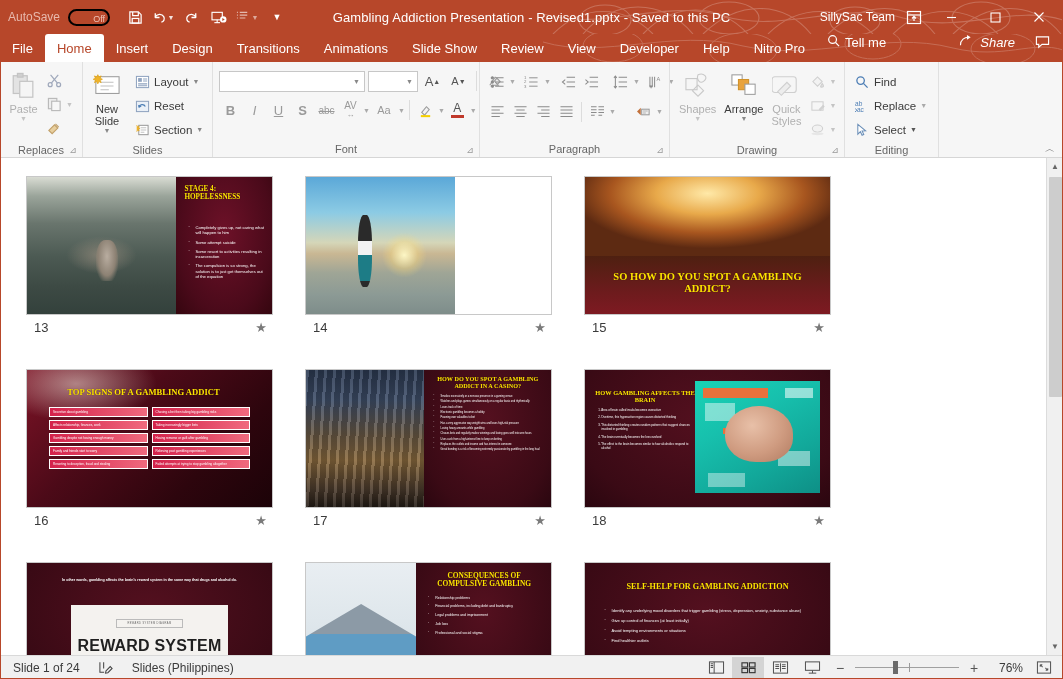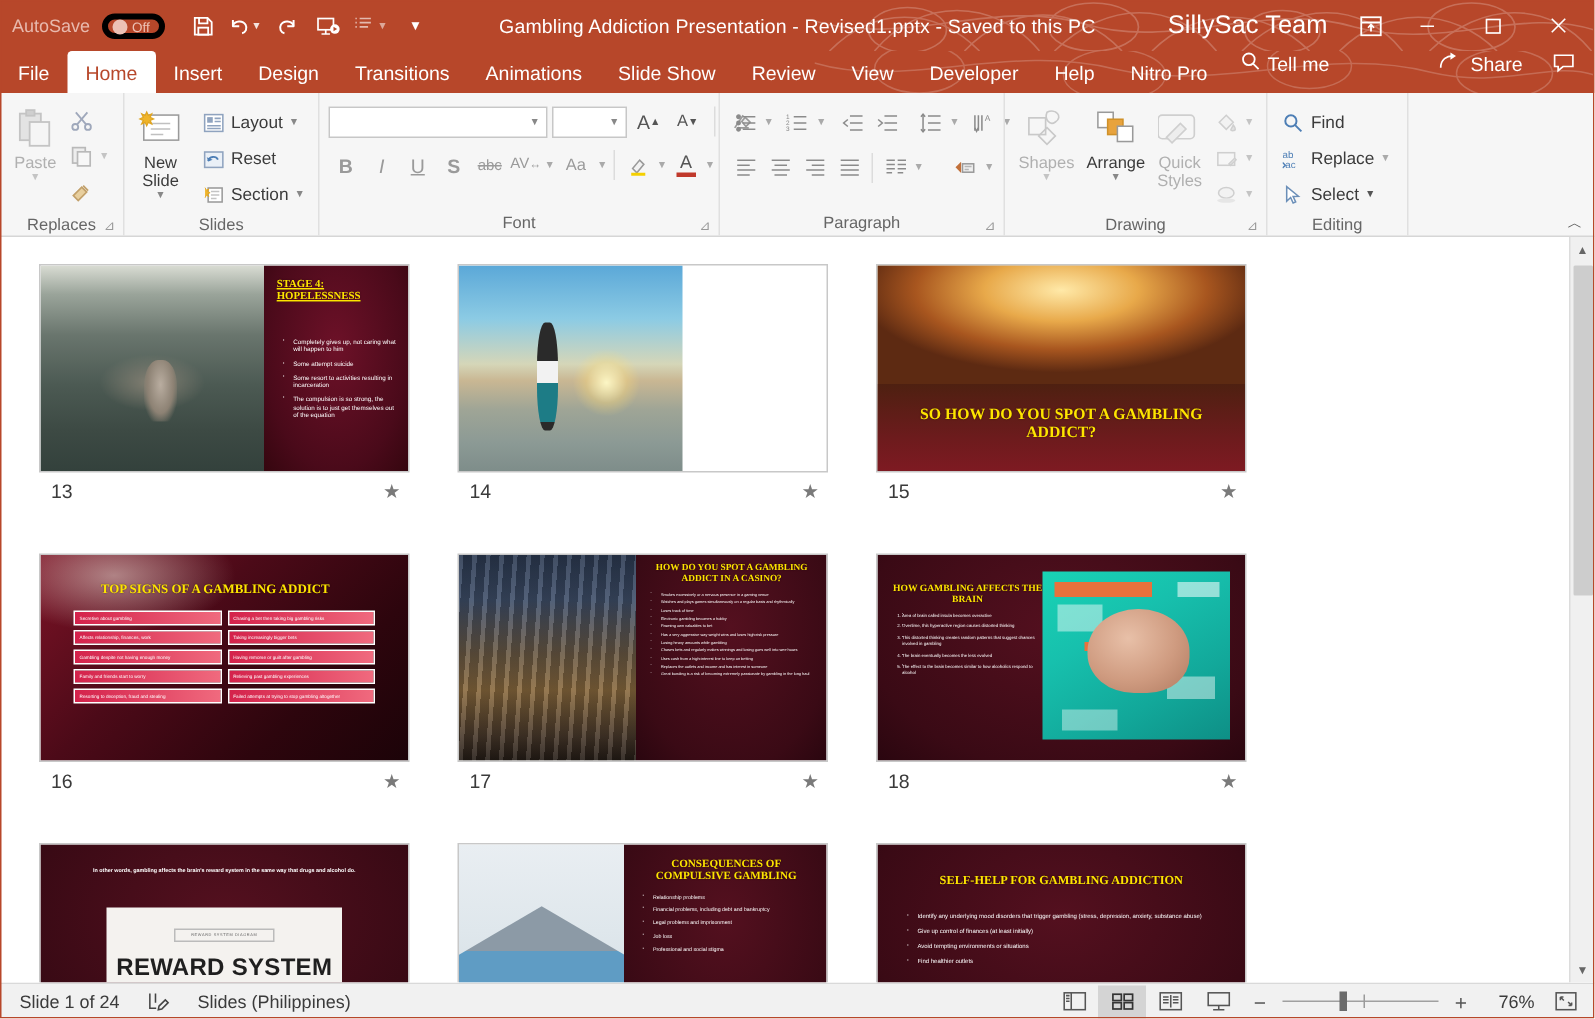--- a/index.html
+++ b/index.html
@@ -17,40 +17,40 @@
     display: flex; align-items: center; flex-shrink: 0;
     position: relative; overflow: hidden;
   }
   .titlebar-deco {
     position: absolute; right: 0; top: 0; width: 520px; height: 34px;
     opacity: .22; pointer-events: none;
   }
   .qat { display: flex; align-items: center; gap: 2px; padding-left: 8px; z-index: 2; }
   .autosave-label { font-size: 12px; color: #e8b9ad; margin-right: 6px; }
   .autosave-toggle {
-    width: 42px; height: 17px; border-radius: 9px; border: 4px solid #000000;
-    display: flex; align-items: flex-start; gap: 3px; padding: 0 3px; color: #edc2b6;
-    font-size: 9px; margin-right: 10px;
+    width: 42px; height: 17px; border-radius: 9px; border: 2px solid #000000;
+    display: flex; align-items: flex-end; gap: 3px; padding: 0 3px; color: #edc2b6;
+    font-size: 9px; margin-right: 10px; flex-direction: column;
   }
   .autosave-knob { width: 10px; height: 10px; border-radius: 50%; background: #edc2b6; }
   .qat-btn {
     width: 26px; height: 26px; display: flex; align-items: center; justify-content: center;
     color: #fff; font-size: 13px; position: relative;
   }
   .qat-btn svg { display: block; }
   .caret { font-size: 7px; margin-left: 1px; opacity: .85; }
   .title-text {
     position: absolute; left: 0; right: 0; text-align: center;
     font-size: 13px; color: #fff; z-index: 2; pointer-events: none;
     letter-spacing: .1px;
   }
   .title-right {
     margin-left: auto; display: flex; align-items: center; z-index: 2; padding-right: 2px;
   }
-  .team-name { font-size: 17px; margin-right: 14px; }
+  .team-name { font-size: 12px; margin-right: 4px; }
   .tb-icon {
     width: 30px; height: 30px; display: flex; align-items: center; justify-content: center;
     color: #fff;
   }
   .win-btn {
     width: 44px; height: 34px; display: flex; align-items: center; justify-content: center;
     color: #fff; font-size: 13px;
   }
 
   
@@ -59,21 +59,21 @@
     flex-shrink: 0; position: relative; overflow: hidden;
   }
   .tab {
     height: 28px; padding: 0 12px; display: flex; align-items: center;
     font-size: 13px; color: #fff; z-index: 2;
   }
   .tab.file { background: #b7472a; }
   .tab.active { background: #fff; color: #b7472a; border-radius: 3px 3px 0 0; }
   .tabbar-right { margin-left: auto; display: flex; align-items: center; z-index: 2; padding-right: 6px; }
   .tellme { display: flex; align-items: center; gap: 5px; font-size: 13px; color: #fff; padding: 0 10px; }
-  .share-btn { display: flex; align-items: center; gap: 6px; font-size: 13px; color: #fff; padding: 0 12px; }
+  .share-btn { display: flex; align-items: center; gap: 6px; font-size: 13px; color: #fff; padding: 0 12px; font-style: italic; }
   .comment-btn { width: 30px; display: flex; align-items: center; justify-content: center; color: #fff; }
 
   
   .ribbon {
     height: 96px; background: #f6f6f6; border-bottom: 1px solid #d6d6d6;
     display: flex; flex-shrink: 0; position: relative;
   }
   .group { display: flex; flex-direction: column; position: relative; padding: 3px 0 0 0; }
   .group + .group { border-left: 1px solid #e0e0e0; }
   .group-body { flex: 1; display: flex; align-items: flex-start; padding: 2px 5px; }
@@ -530,21 +530,21 @@
             </svg>
           </div>
         </div>
         <div class="font-row2">
           <div class="fbtn bold">B</div>
           <div class="fbtn ital">I</div>
           <div class="fbtn und">U</div>
           <div class="fbtn" style="font-weight:bold">S</div>
           <div class="fbtn strike" style="font-size:10px">abc</div>
           <div class="fbtn" style="font-size:10px;line-height:1">
-            <div style="display:flex;flex-direction:row;align-items:center">
+            <div style="display:flex;flex-direction:column;align-items:center">
               <span>AV</span>
               <span style="font-size:8px">↔</span>
             </div>
           </div>
           <span style="font-size:7px;color:#aaa">▼</span>
           <div class="fbtn" style="font-size:11px;width:26px">Aa</div>
           <span style="font-size:7px;color:#aaa">▼</span>
           <div class="sep-v"></div>
           <div class="fbtn">
             <svg width="15" height="15" viewBox="0 0 16 16" fill="none" stroke="#9a9a9a" stroke-width="1.1">
@@ -783,21 +783,21 @@
 
   <div class="workarea">
     <div class="sorter">
       <div class="slide-grid">
 
         <div class="slide-cell">
           <div class="thumb">
             <div class="s-split">
               <div class="s-img photo-hand" style="width:61%"></div>
               <div class="s-pane maroon" style="width:39%;padding:8px 6px 6px 8px">
-                <div class="s-title" style="font-size:7.2px;text-align:left;text-decoration:underline;margin-bottom:24px">STAGE 4: HOPELESSNESS</div>
+                <div class="s-title" style="font-size:7.2px;text-align:left;margin-bottom:24px">STAGE 4: HOPELESSNESS</div>
                 <ul class="s-bullets" style="font-size:4.2px;padding-left:4px">
                   <li>Completely gives up, not caring what will happen to him</li>
                   <li>Some attempt suicide</li>
                   <li>Some resort to activities resulting in incarceration</li>
                   <li>The compulsion is so strong, the solution is to just get themselves out of the equation</li>
                 </ul>
               </div>
             </div>
           </div>
           <div class="thumb-meta">

